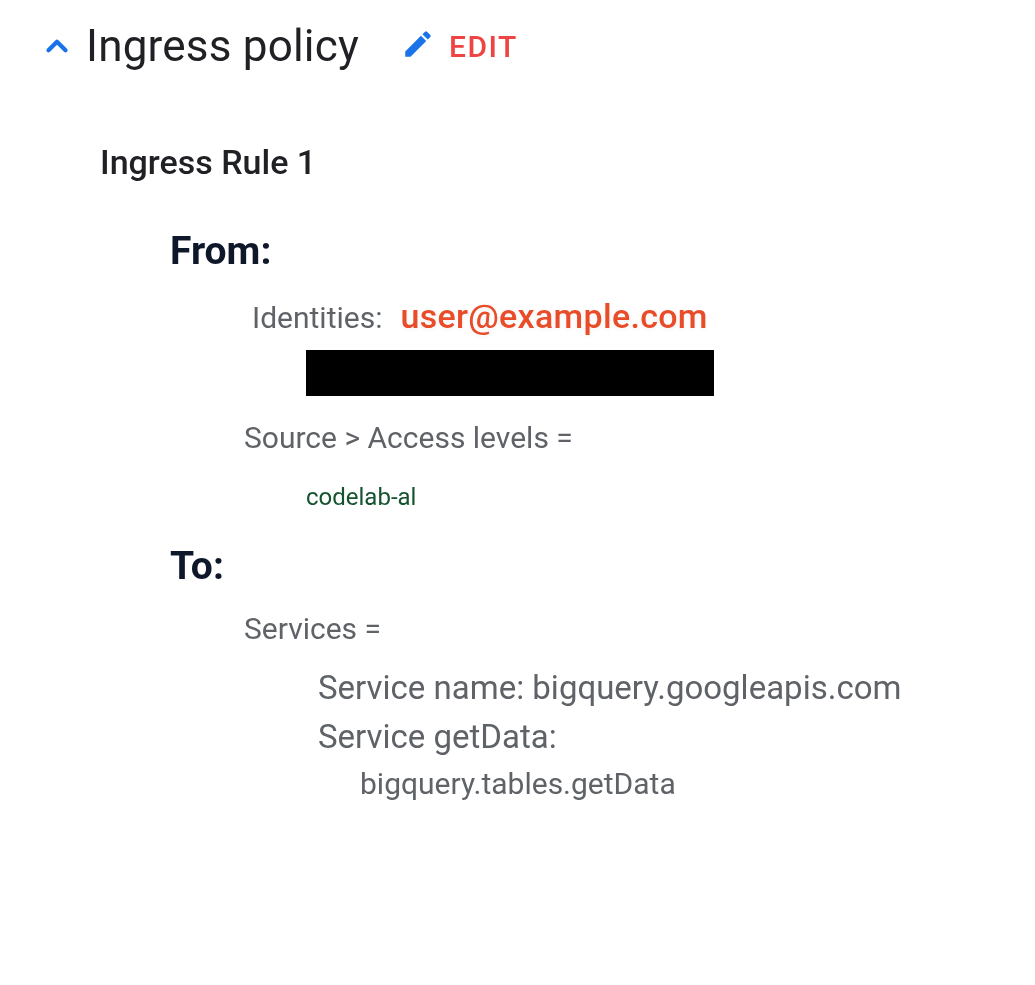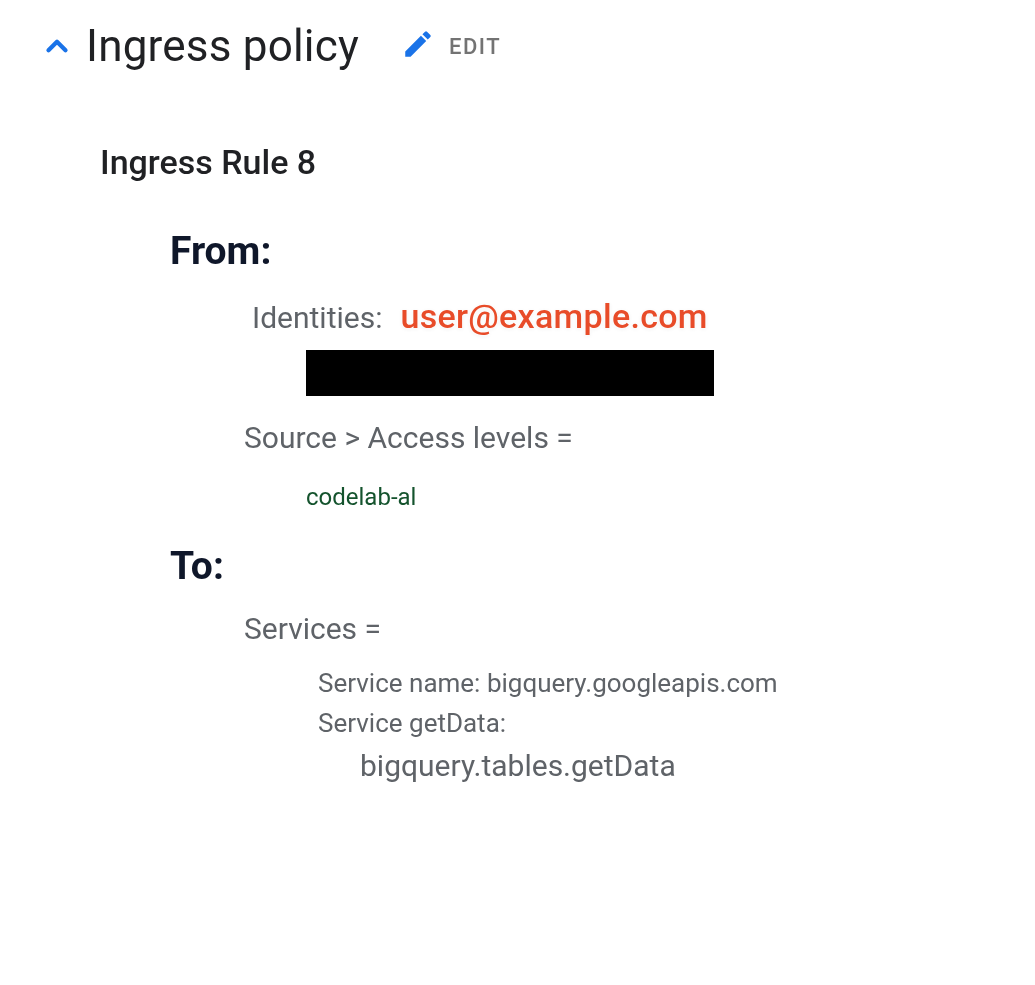--- a/index.html
+++ b/index.html
@@ -31,23 +31,23 @@
     }
     .edit-btn {
       display: flex;
       align-items: center;
       gap: 14px;
       margin-left: 30px;
       cursor: pointer;
     }
     .edit-btn svg { width: 34px; height: 34px; }
     .edit-label {
-      font-size: 22px;
+      font-size: 30px;
       font-weight: 500;
-      color: #737373;
+      color: #ef4444;
       letter-spacing: 1.5px;
       text-align: right;
     }
     .rule-block { padding-left: 60px; }
     .rule-title {
       font-size: 34px;
       font-weight: 500;
       color: #202124;
       margin-bottom: 46px;
     }
@@ -90,21 +90,21 @@
       padding-left: 62px;
       margin-top: 28px;
     }
     .services-block { padding-left: 74px; }
     .services-header {
       font-size: 30px;
       color: #5f6368;
       margin-bottom: 22px;
     }
     .service-line {
-      font-size: 26px;
+      font-size: 33px;
       color: #5f6368;
       padding-left: 74px;
       margin-bottom: 10px;
     }
     .method-value {
       font-size: 30px;
       color: #5f6368;
       padding-left: 116px;
       margin-top: 10px;
     }
@@ -123,21 +123,21 @@
     <span>
       <svg viewBox="0 0 24 24" fill="#1a73e8">
           <path d="M3 17.25V21h3.75L17.81 9.94l-3.75-3.75L3 17.25zM20.71 7.04a1 1 0 0 0 0-1.41l-2.34-2.34a1 1 0 0 0-1.41 0l-1.83 1.83 3.75 3.75 1.83-1.83z"></path>
         </svg>
     </span>
     <span class="edit-label">EDIT</span>
   </span>
 </div>
 
 <div class="rule-block">
-  <div class="rule-title">Ingress Rule 8</div>
+  <div class="rule-title">Ingress Rule 1</div>
 
   <div class="subsection">
     <div class="sub-title">From:</div>
 
     <div class="field-block">
       <div class="field-row">
         <span class="field-label">Identities:</span>
         <span class="annotation">user@example.com</span>
       </div>
       <span class="redact identities"></span>

